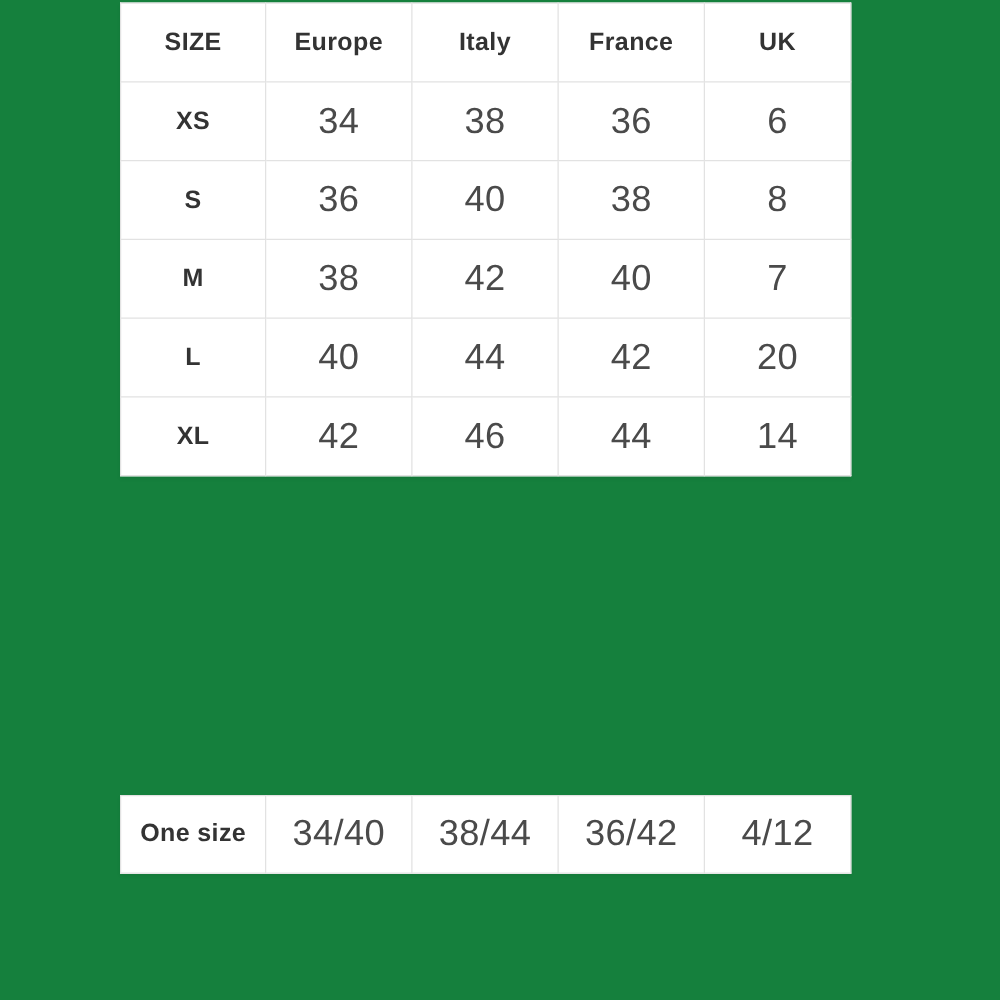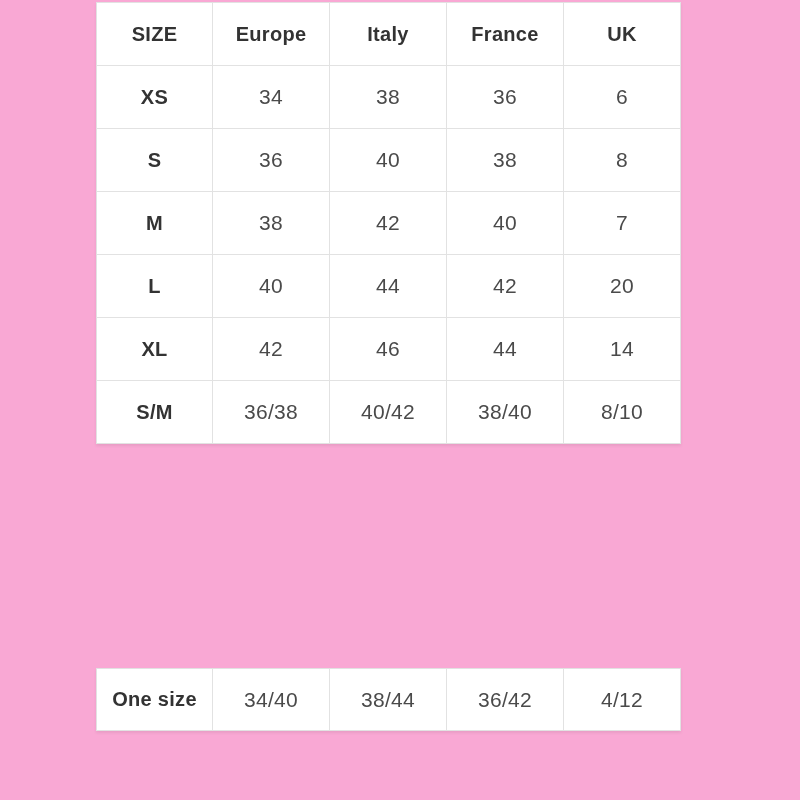--- a/index.html
+++ b/index.html
@@ -4,52 +4,52 @@
 <style>
   html, body {
     margin: 0;
     padding: 0;
     background: #ffffff;
   }
   .page {
     position: relative;
     width: 800px;
     height: 800px;
-    background: #f9a8d4;
+    background: #15803d;
     font-family: "Liberation Sans", sans-serif;
     overflow: hidden;
   }
   table.size-table {
     position: absolute;
     left: 96px;
     border-collapse: collapse;
     table-layout: fixed;
     background: #ffffff;
     box-shadow: 0 2px 3px rgba(0,0,0,0.07);
   }
   table.size-table.main { top: 2px; }
-  table.size-table.secondary { top: 668px; }
+  table.size-table.secondary { top: 636px; }
   .size-table th, .size-table td {
     border: 1px solid #e2e2e2;
     text-align: center;
     vertical-align: middle;
     padding: 0;
     background: #ffffff;
   }
   .size-table tr { height: 63px; }
   .size-table.secondary tr { height: 62px; }
   .size-table th {
     font-weight: bold;
     font-size: 20px;
     color: #333333;
     letter-spacing: 0.3px;
   }
   .size-table td {
     font-weight: normal;
-    font-size: 21px;
+    font-size: 29px;
     color: #4a4a4a;
     letter-spacing: 0.3px;
   }
   col.c-size  { width: 116px; }
   col.c-val   { width: 117px; }
 </style>
 </head>
 <body>
 
 <div class="page">
@@ -100,27 +100,20 @@
         <td>42</td>
         <td>20</td>
       </tr>
       <tr>
         <th>XL</th>
         <td>42</td>
         <td>46</td>
         <td>44</td>
         <td>14</td>
       </tr>
-      <tr>
-        <th>S/M</th>
-        <td>36/38</td>
-        <td>40/42</td>
-        <td>38/40</td>
-        <td>8/10</td>
-      </tr>
     </tbody>
   </table>
 
   <table class="size-table secondary">
     <colgroup>
       <col class="c-size">
         <col class="c-val">
         <col class="c-val">
         <col class="c-val">
         <col class="c-val">

